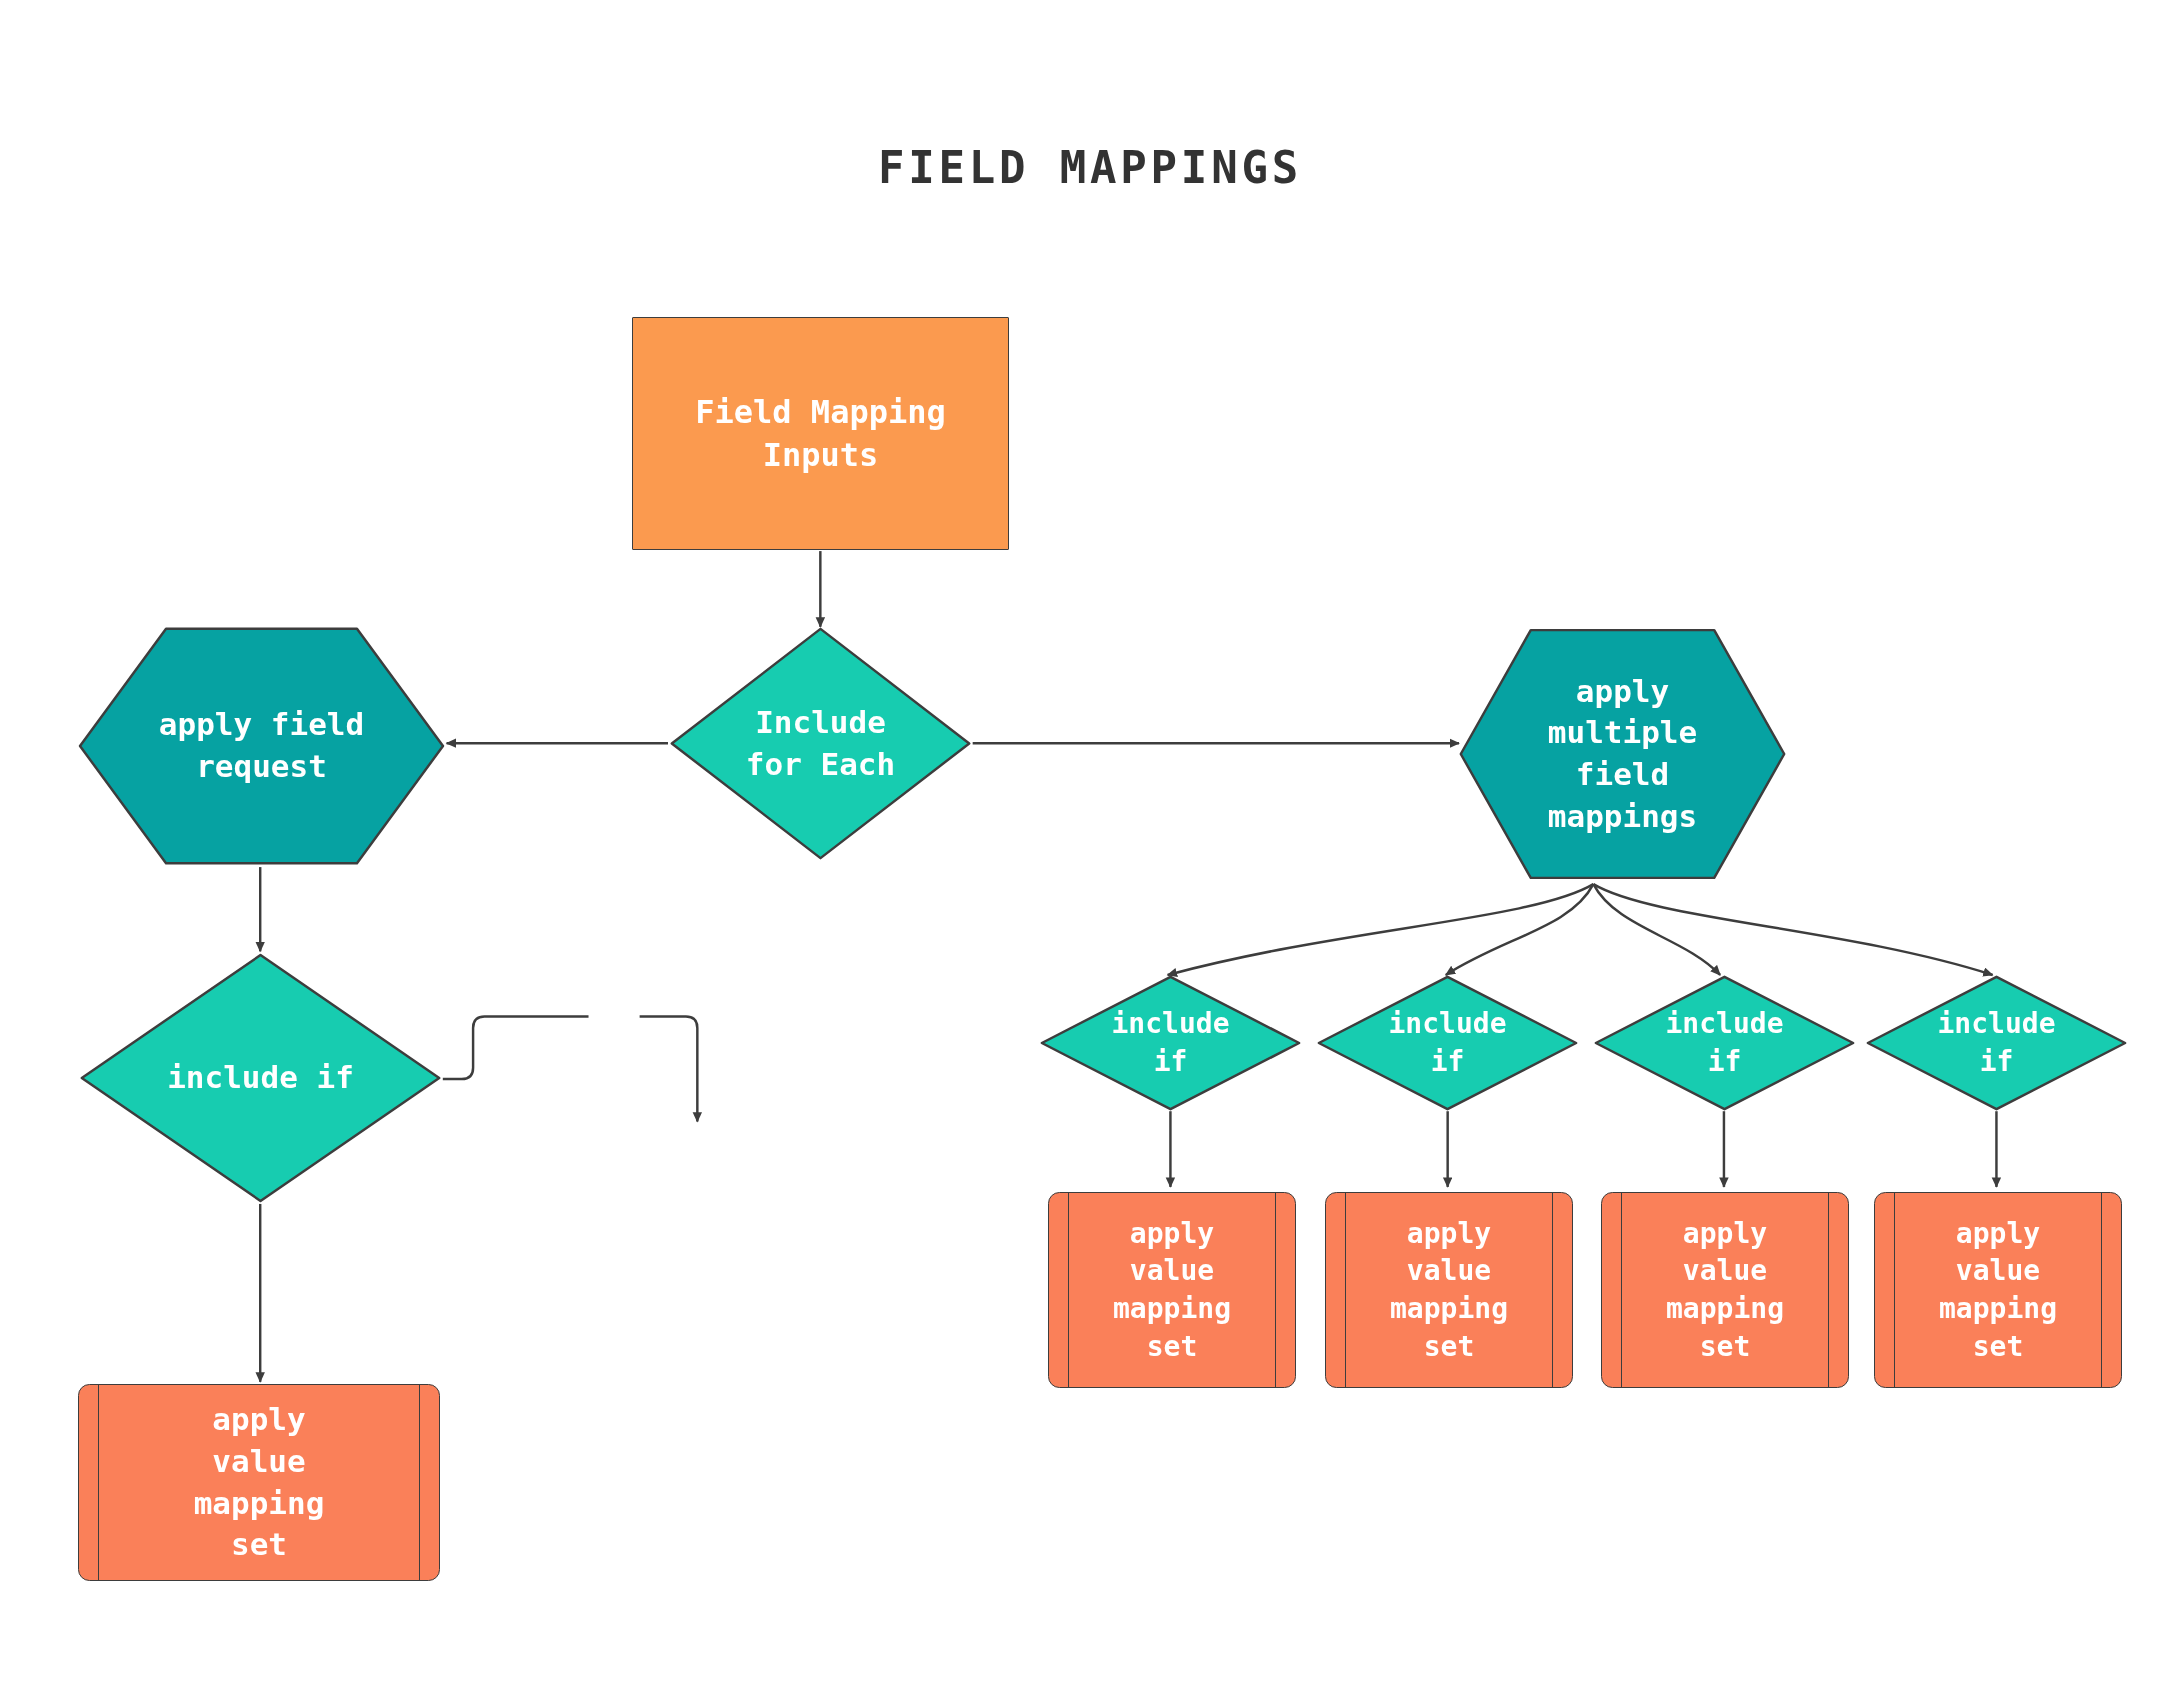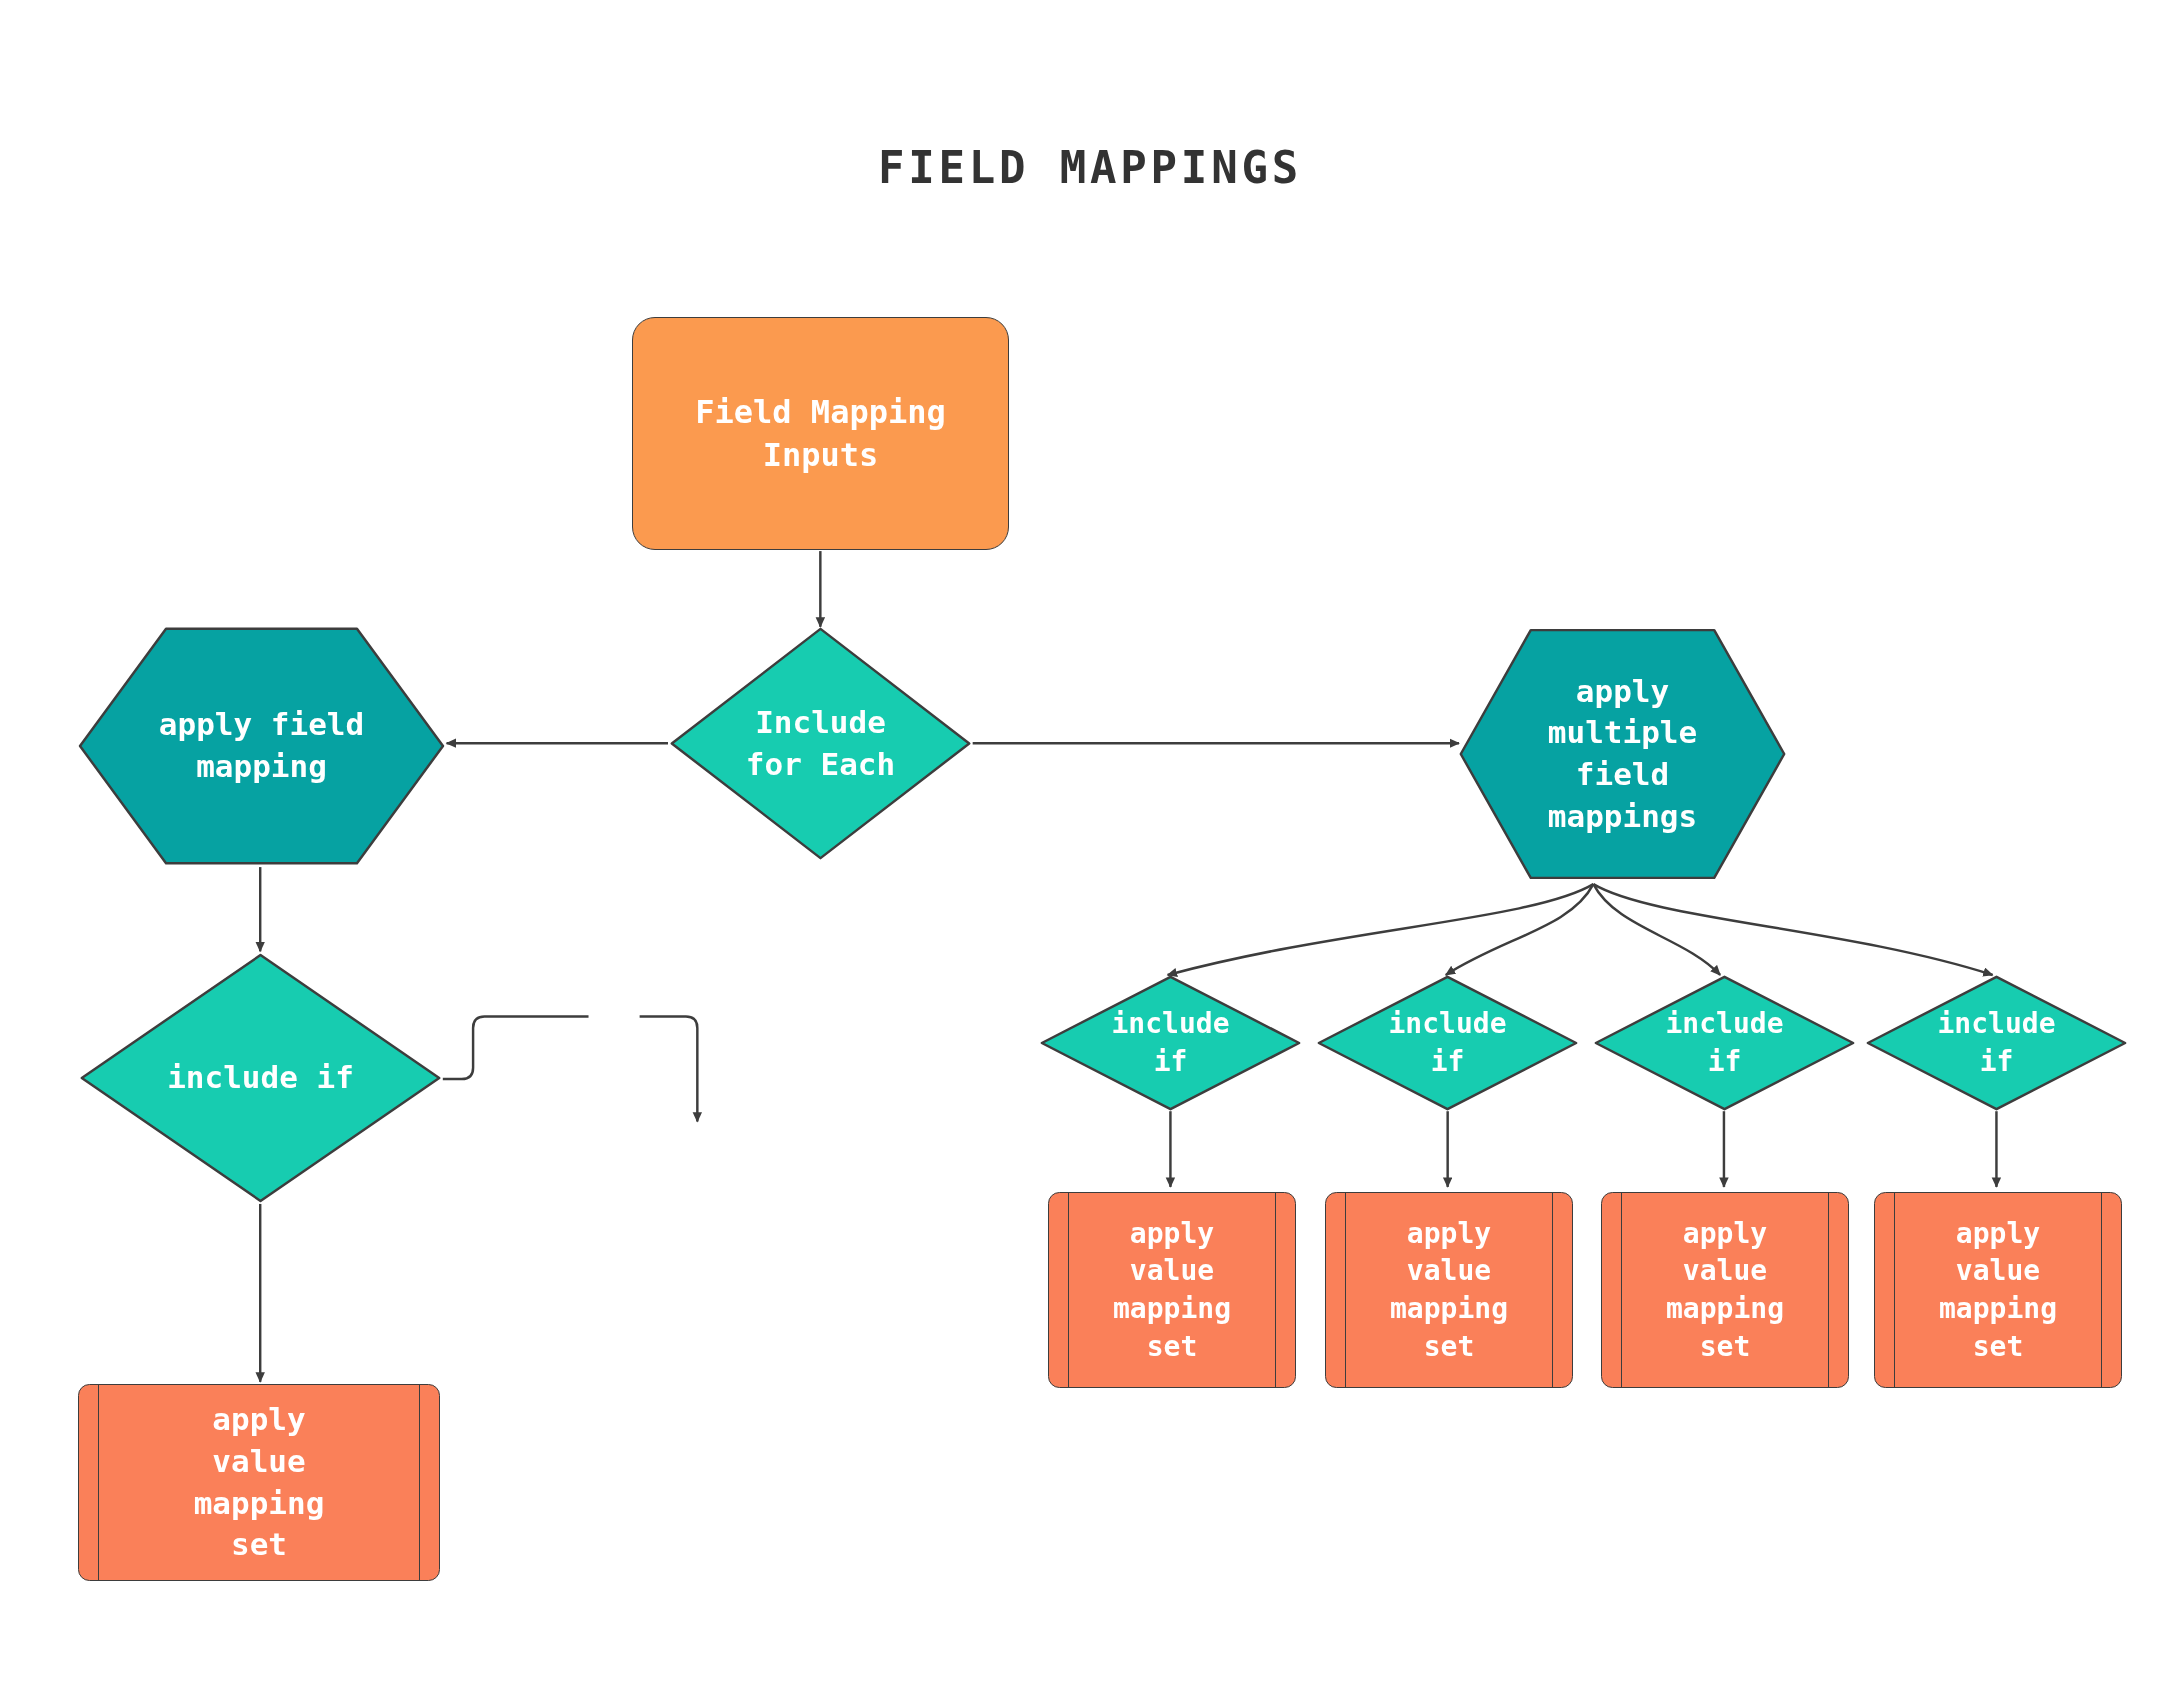--- a/index.html
+++ b/index.html
@@ -13,21 +13,21 @@
     font-family:"DejaVu Sans Mono","Liberation Mono",monospace;
     font-weight:bold;font-size:44px;letter-spacing:3.8px;color:#333333;
   }
 
   .node{position:absolute;box-sizing:border-box;display:flex;align-items:center;
         justify-content:center;text-align:center;color:#ffffff;
         font-family:"DejaVu Sans Mono","Liberation Mono",monospace;
         font-weight:bold;line-height:1.34;white-space:pre-line;}
 
   
-  .rect{border:1.9px solid #3d3d3d;border-radius:23px;background:#fb9a4f;}
+  .rect{border:1.9px solid #3d3d3d;border-radius:1px;background:#fb9a4f;}
 
   
   .subroutine{border:1.9px solid #3d3d3d;border-radius:11.4px;background:#fa8059;position:absolute;}
   .subroutine .bar{position:absolute;top:0;bottom:0;width:0;border-left:1.9px solid #3d3d3d;}
   .subroutine .bar.l{left:19px;}
   .subroutine .bar.r{right:19px;}
   .subroutine .txt{position:absolute;left:23px;right:23px;top:0;bottom:0;
       display:flex;align-items:center;justify-content:center;text-align:center;
       color:#ffffff;font-weight:bold;white-space:pre-line;line-height:1.34;}
 
@@ -88,21 +88,21 @@
     </svg>
     <div class="lbl" style="font-size:31px;">Include
 for Each</div>
   </div>
 
   <div class="shape-wrap" style="left:76px;top:625px;width:371px;height:242px;">
     <svg width="371" height="242" viewBox="0 0 392 256">
       <path d="M95,4 L297,4 L388,128 L297,252 L95,252 L4,128 Z" fill="#06a2a2" stroke="#3d3d3d" stroke-width="2.6" stroke-linejoin="round"></path>
     </svg>
     <div class="lbl" style="font-size:31px;">apply field
-mapping</div>
+request</div>
   </div>
 
   <div class="shape-wrap" style="left:1457px;top:626px;width:331px;height:256px;">
     <svg width="331" height="256" viewBox="0 0 350 270">
       <path d="M78,4 L272,4 L346,135 L272,266 L78,266 L4,135 Z" fill="#06a2a2" stroke="#3d3d3d" stroke-width="2.6" stroke-linejoin="round"></path>
     </svg>
     <div class="lbl" style="font-size:31px;">apply
 multiple
 field
 mappings</div>

